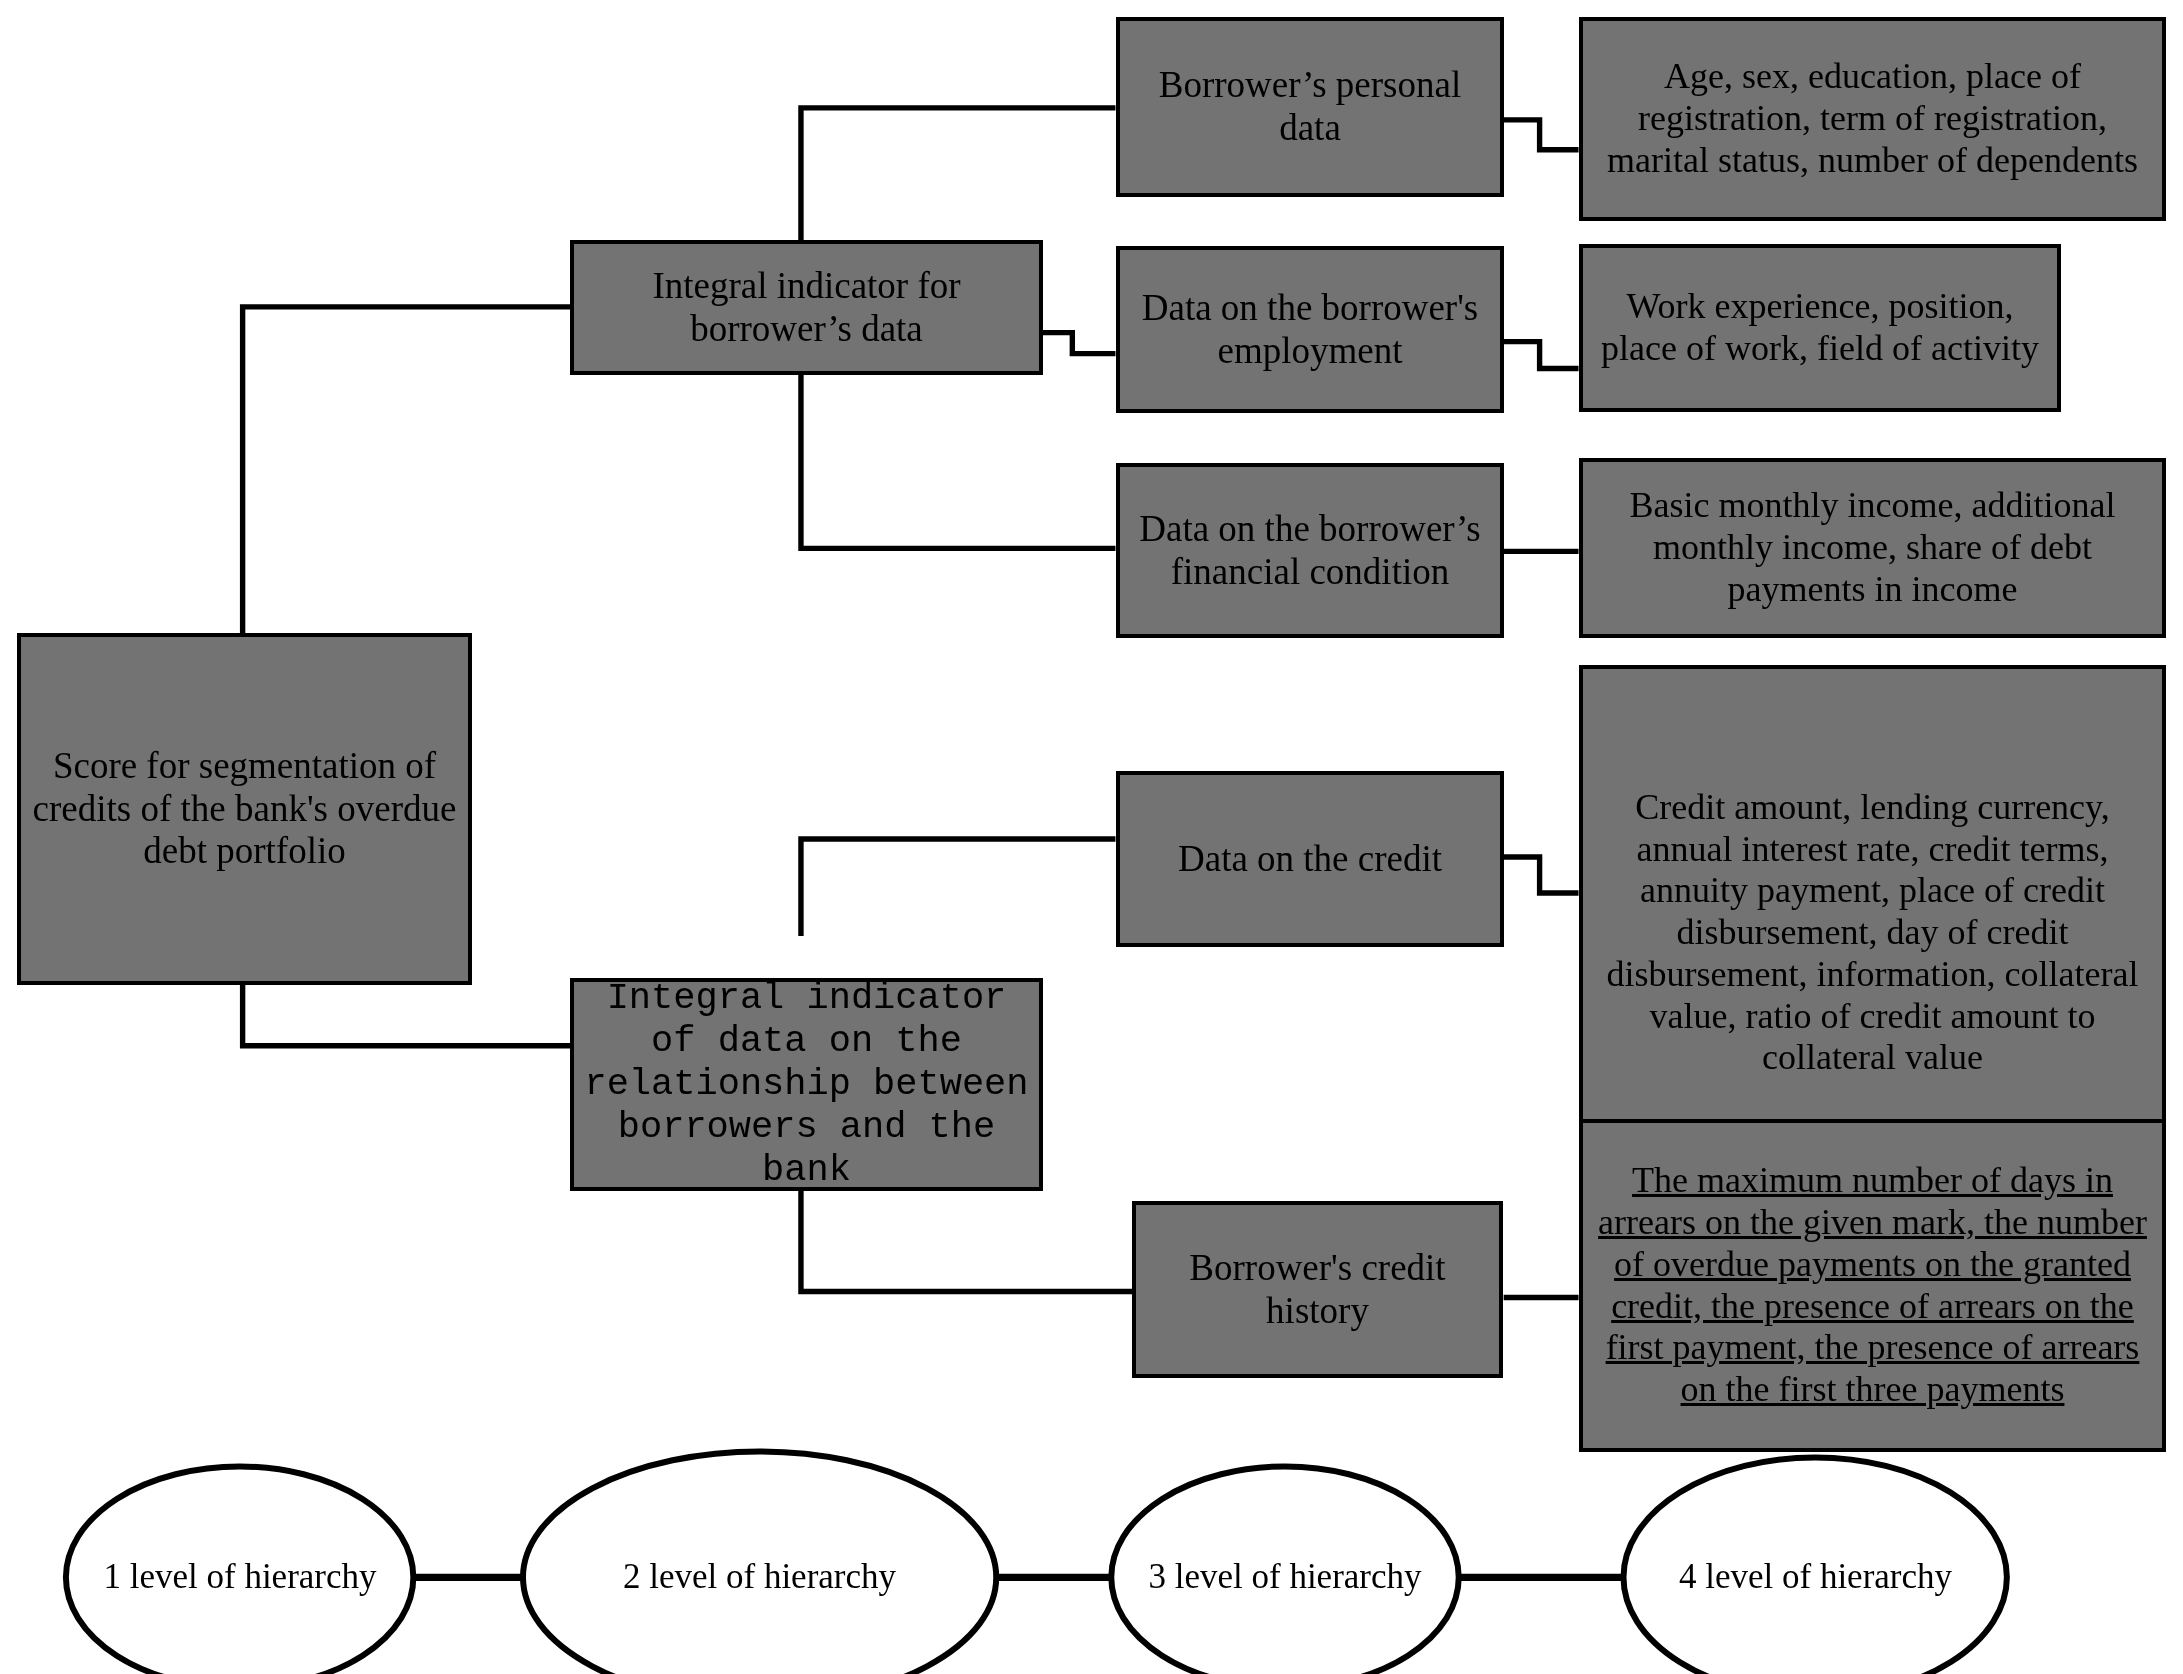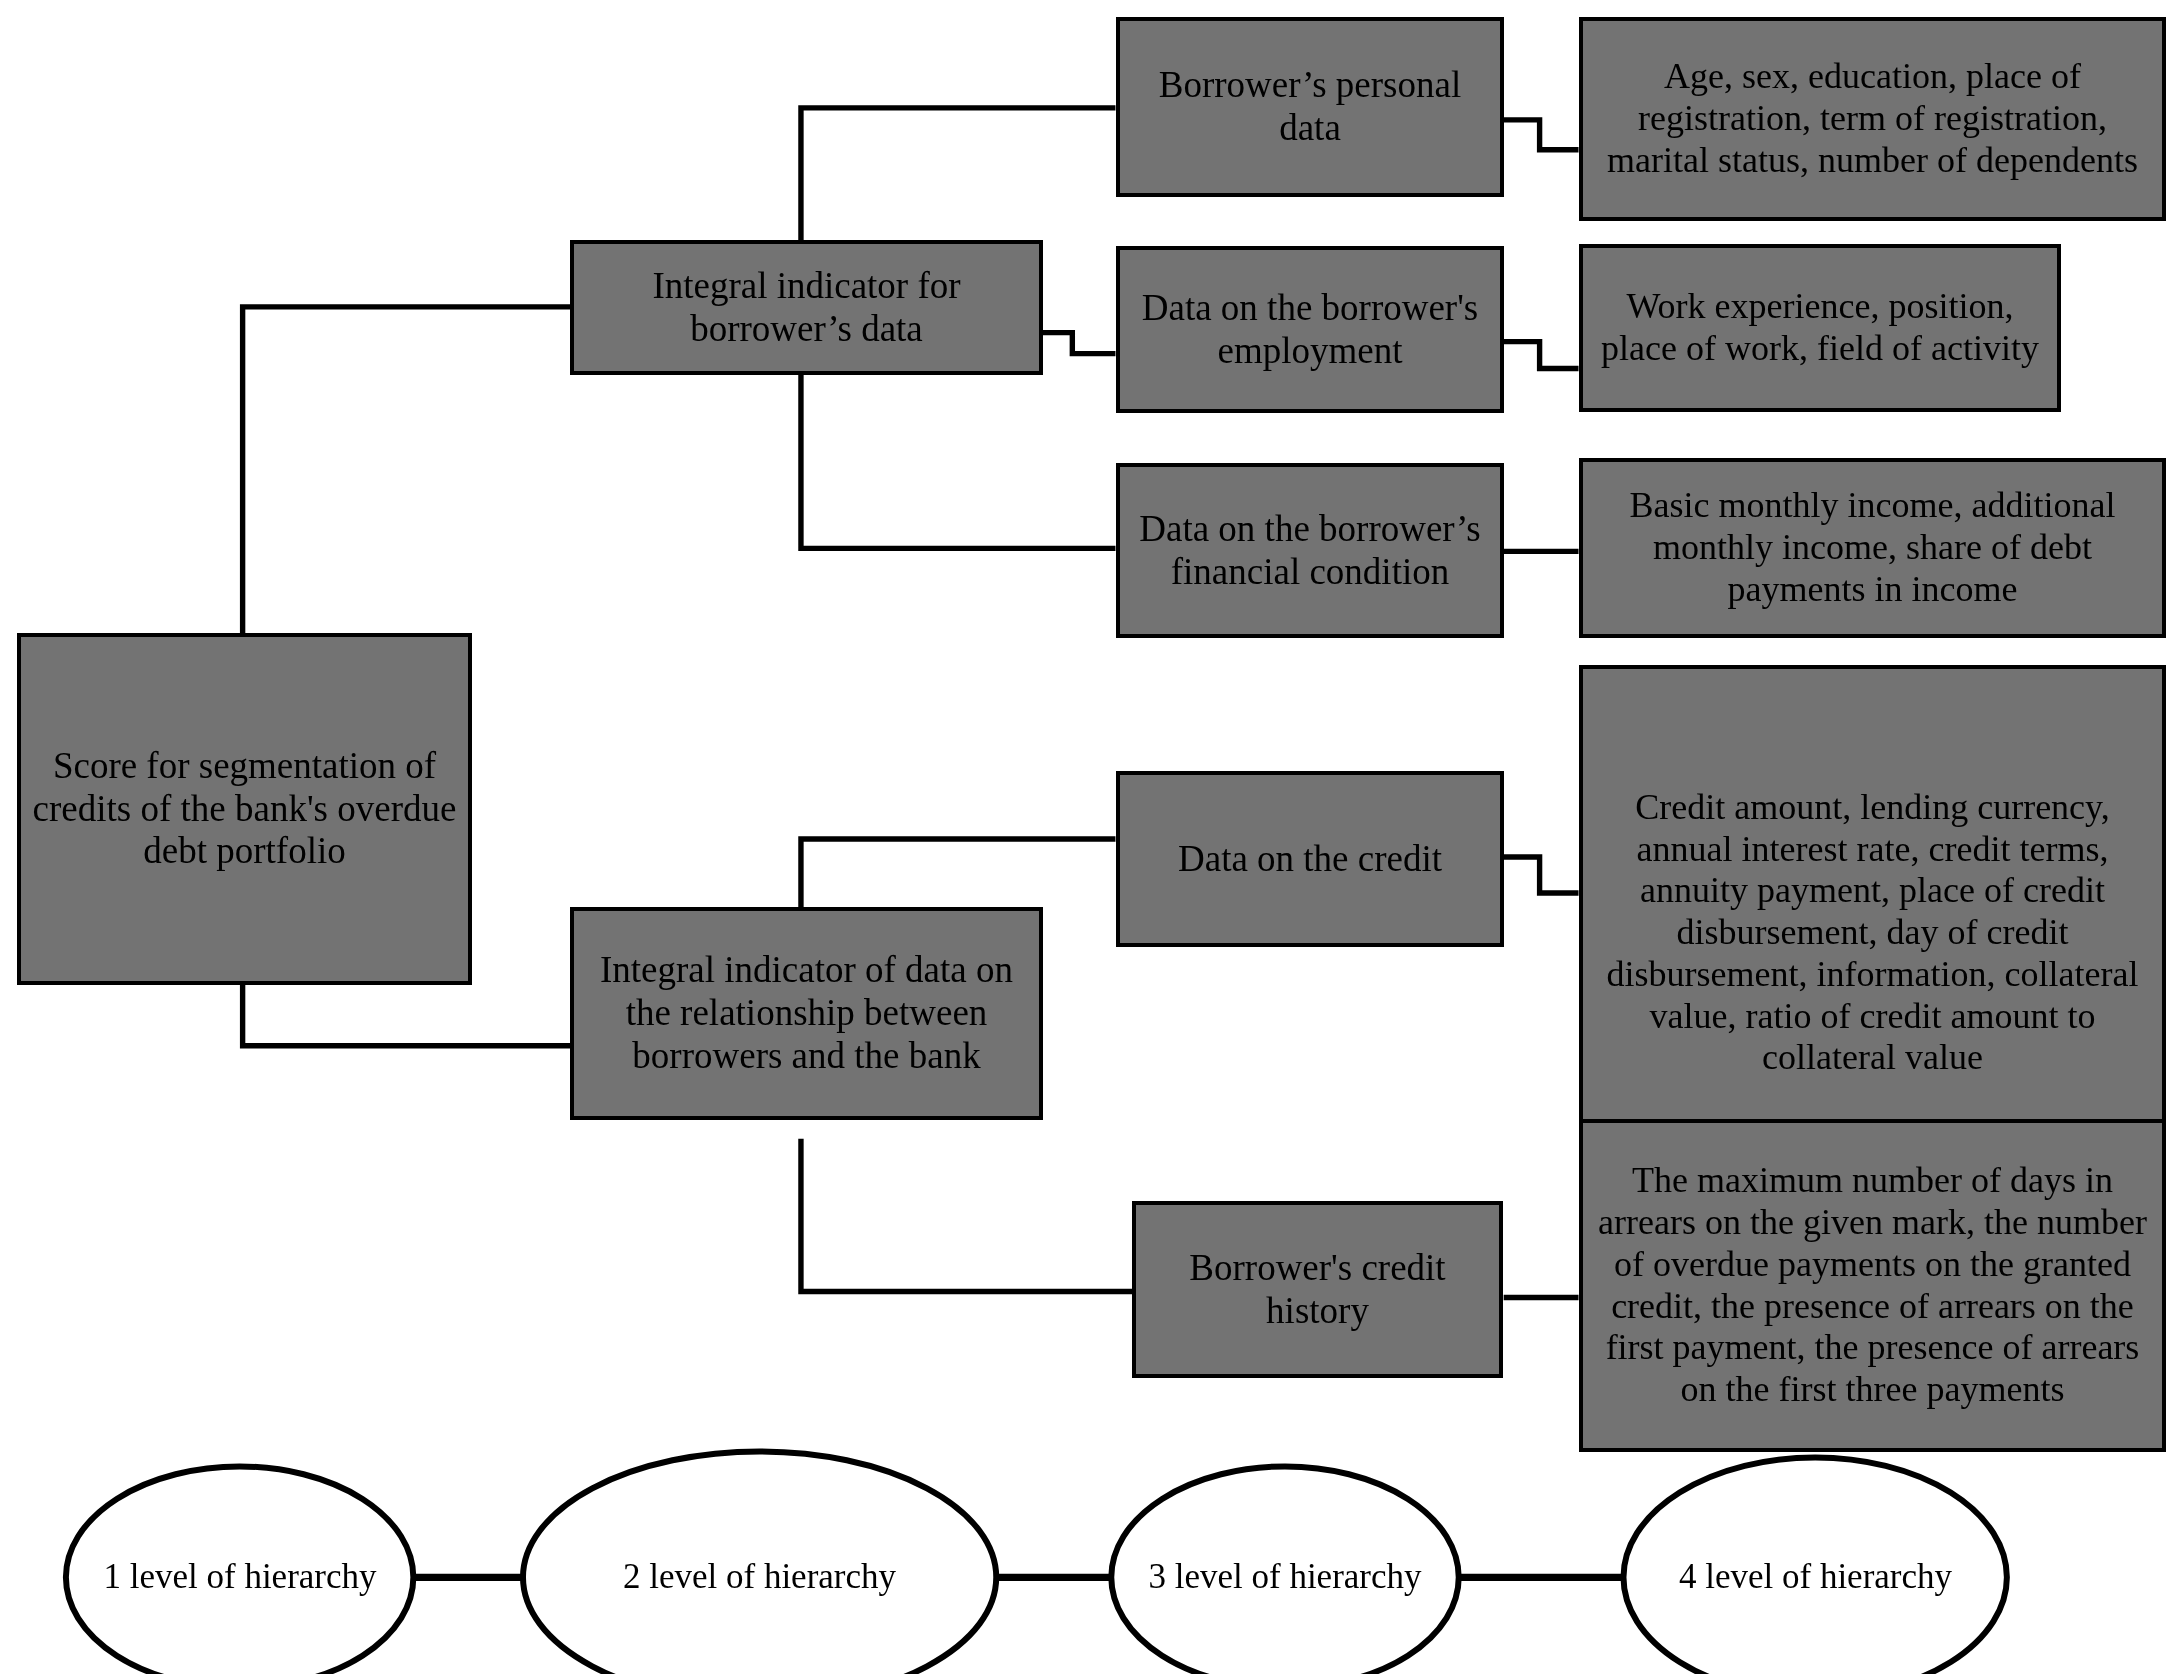--- a/index.html
+++ b/index.html
@@ -89,21 +89,21 @@
   </svg>
 
   <div class="node-box lvl1" style="left:17px; top:633px; width:455px; height:352px;">
     <span class="node-text">Score for segmentation of credits of the bank's overdue debt portfolio</span>
   </div>
 
   <div class="node-box lvl2" style="left:570px; top:240px; width:473px; height:135px;">
     <span class="node-text">Integral indicator for borrower’s data</span>
   </div>
 
-  <div class="node-box lvl2" style="left:570px; top:907px; width:473px; height:213px;">
+  <div class="node-box lvl2" style="left:570px; top:978px; width:473px; height:213px;font-family:Liberation Mono, monospace;">
     <span class="node-text">Integral indicator of data on the relationship between borrowers and the bank</span>
   </div>
 
   <div class="node-box lvl3" style="left:1116px; top:17px; width:388px; height:180px;">
     <span class="node-text">Borrower’s personal data</span>
   </div>
 
   <div class="node-box lvl3" style="left:1116px; top:246px; width:388px; height:167px;">
     <span class="node-text">Data on the borrower's employment</span>
   </div>
@@ -129,21 +129,21 @@
   </div>
 
   <div class="node-box lvl4" style="left:1579px; top:458px; width:587px; height:180px;">
     <span class="node-text">Basic monthly income, additional monthly income, share of debt payments in income</span>
   </div>
 
   <div class="node-box lvl4" style="left:1579px; top:665px; width:587px; height:536px;">
     <span class="node-text">Credit amount, lending currency, annual interest rate, credit terms, annuity payment, place of credit disbursement, day of credit disbursement, information, collateral value, ratio of credit amount to collateral value</span>
   </div>
 
-  <div class="node-box lvl4" style="left:1579px; top:1119px; width:587px; height:333px;">
+  <div class="node-box lvl4" style="left:1579px; top:1119px; width:587px; height:333px;text-decoration:underline;">
     <span class="node-text">The maximum number of days in arrears on the given mark, the number of overdue payments on the granted credit, the presence of arrears on the first payment, the presence of arrears on the first three payments</span>
   </div>
 
   <svg class="layer" viewBox="0 0 3644 2795" preserveAspectRatio="none">
     <g stroke="#000000" stroke-width="10" fill="#ffffff">
       <ellipse cx="400" cy="2632" rx="290" ry="185"></ellipse>
       <ellipse cx="1268" cy="2632" rx="395" ry="210"></ellipse>
       <ellipse cx="2145" cy="2632" rx="290" ry="185"></ellipse>
       <ellipse cx="3030" cy="2632" rx="320" ry="200"></ellipse>
     </g>

